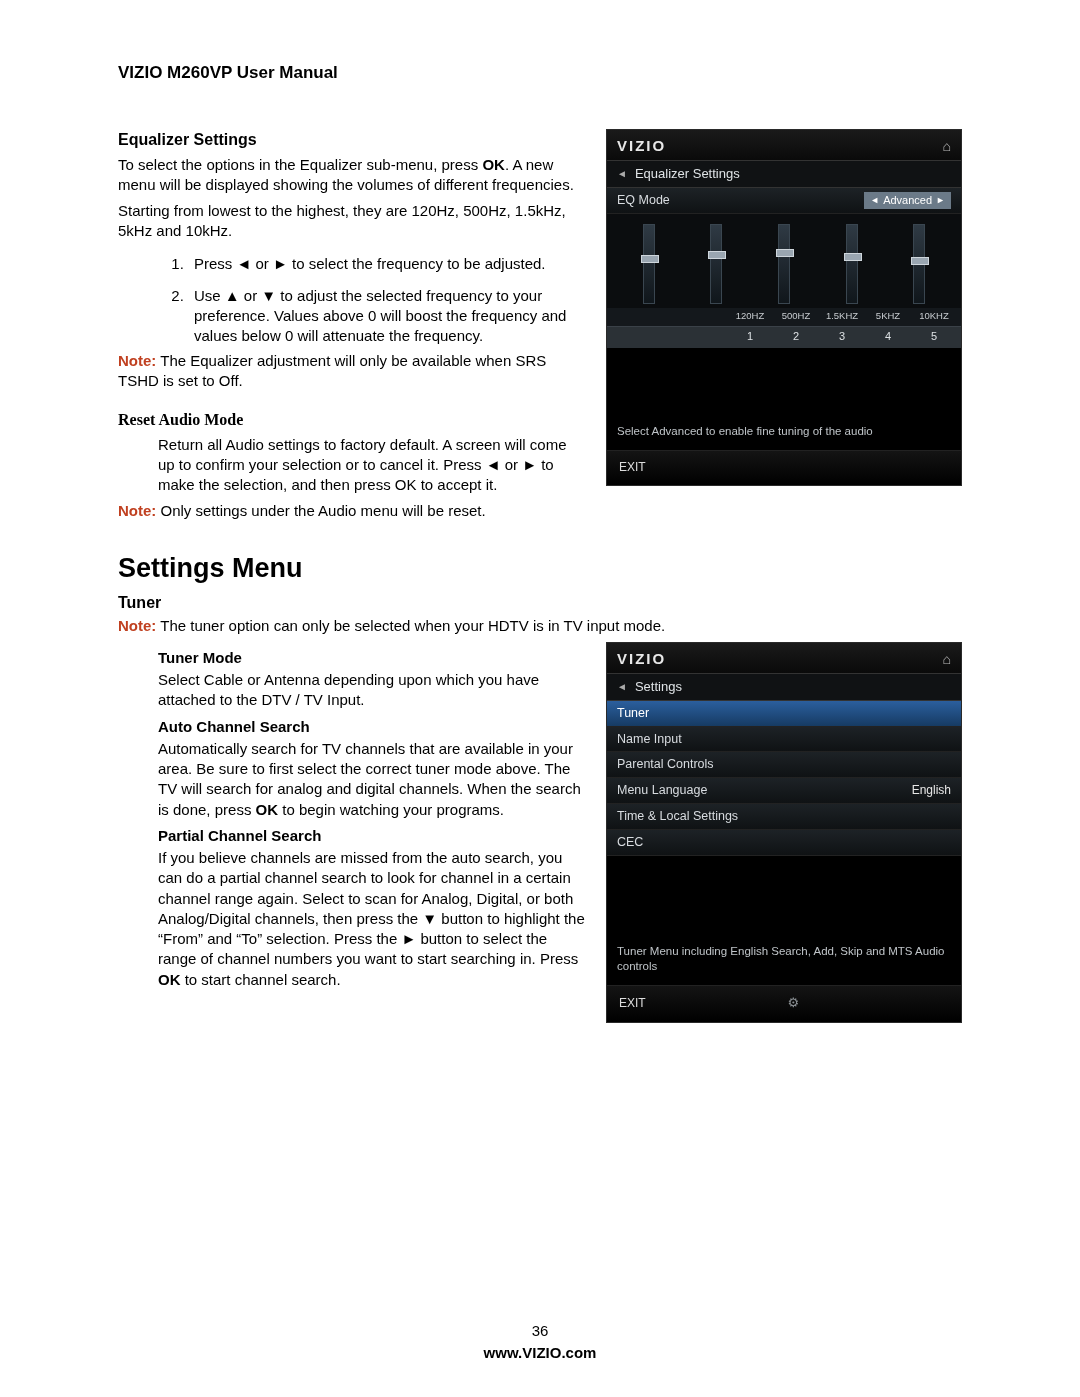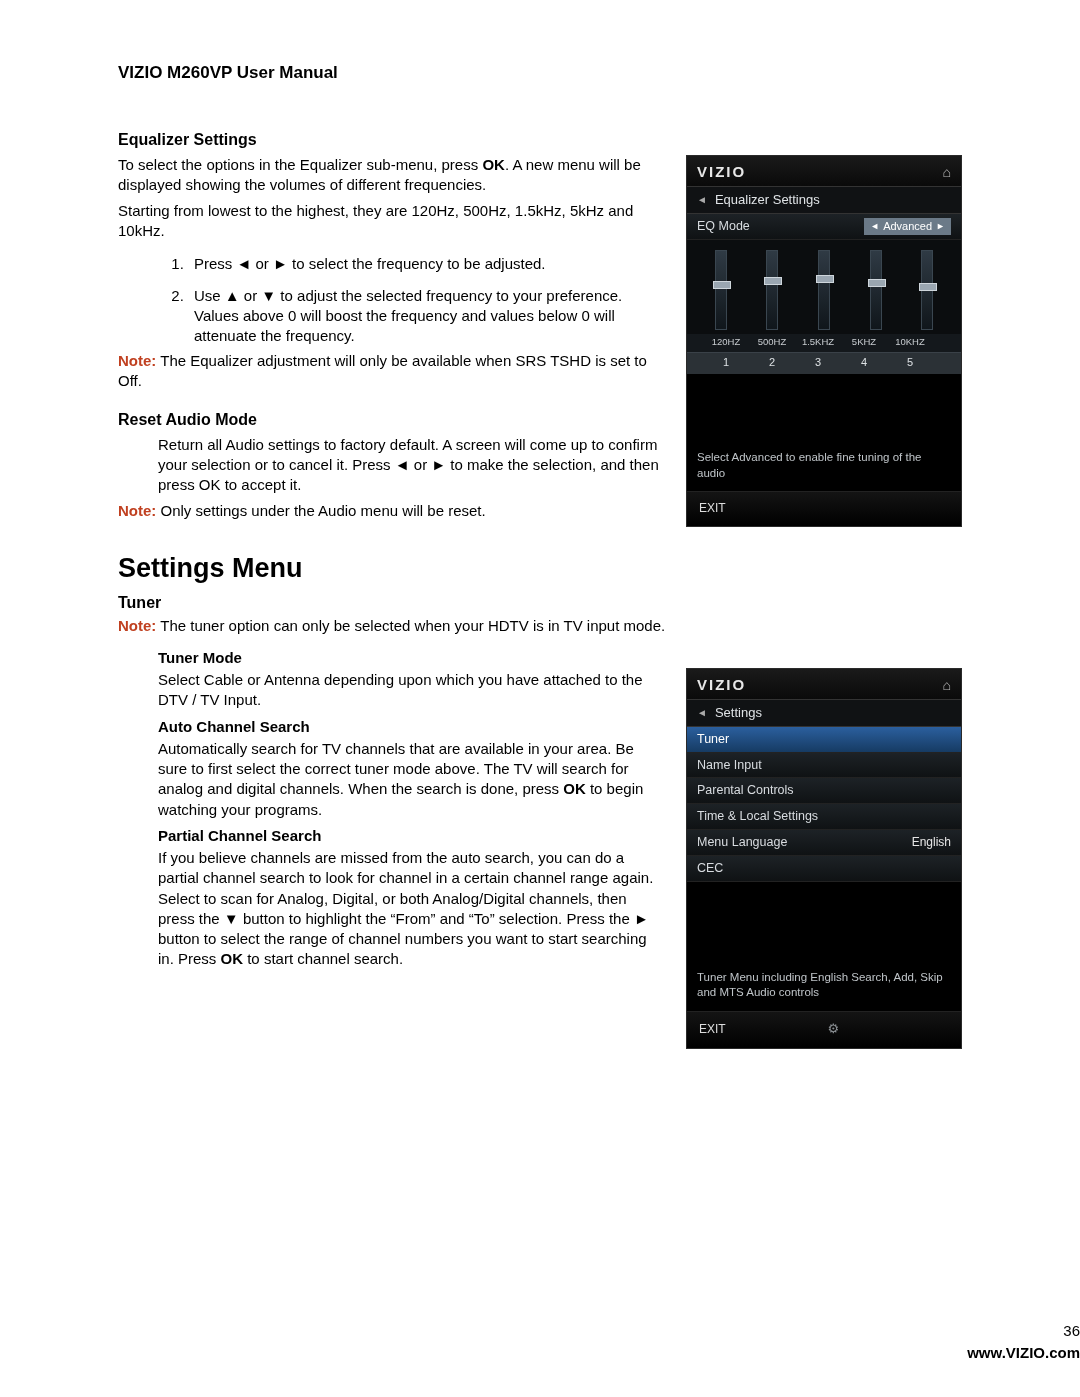--- a/index.html
+++ b/index.html
@@ -43,34 +43,33 @@
   h3.sub2 { font-size:16px; font-weight:bold; margin:6px 0 2px 0; }
   h4.sub3 { font-size:15px; font-weight:bold; margin:6px 0 2px 40px; }
   p { margin: 0 0 6px 0; }
   .indent { margin-left:40px; }
   ol.steps { margin:4px 0 4px 70px; padding:0; }
   ol.steps li { margin-bottom:4px; padding-left:6px;margin-top:12px; }
   .note-label { color:#c04020; font-weight:bold; }
   .footer {
     position:absolute;
     bottom:34px; left:0; right:0;
-    text-align:right;
+    text-align:center;
     font-size:15px;
   }
   .footer-url { font-weight:bold; margin-top:2px; }
 
   
   .osd {
-    width: 276px;
+    width: 356px;
     background: #000;
     color: #cfd3d6;
     font-size: 13px;
     border: 1px solid #2a2a2a;
     box-sizing: border-box;
-    margin-top: 26px;
   }
   .osd-top {
     display:flex; align-items:center; justify-content:space-between;
     padding:6px 10px 4px 10px;
     background: linear-gradient(#1a1a1a,#0a0a0a);
     border-bottom:1px solid #333;
   }
   .osd-logo { color:#e8e8e8; letter-spacing:2px; font-weight:bold; font-size:15px;}
   .osd-home { color:#bbb; font-size:14px; }
   .osd-title {
@@ -105,22 +104,22 @@
   .eq-track {
     position:relative; width:10px; height:78px;
     background: linear-gradient(#2f3a44,#10161b);
     border:1px solid #3a4650;
   }
   .eq-knob {
     position:absolute; left:-3px; height:6px; width:16px;
     background:#9aa6b1; border:1px solid #cfd6dc;
   }
   .eq-freqs, .eq-nums {
-    display:flex; justify-content:flex-start;
-    background:#14181c; padding:2px 4px 4px 16px;
+    display:flex; justify-content:flex-end;
+    background:#14181c; padding:2px 4px 4px 4px;
   }
   .eq-freqs span { font-size:9.5px; color:#c8ccd0; width:46px; text-align:center;}
   .eq-nums { background:#2b3136; border-top:1px solid #3a4148; }
   .eq-nums span { font-size:11px; color:#dde1e4; width:46px; text-align:center;}
   .osd-blank { height:auto; background:#000; }
   .osd-hint {
     padding:6px 10px 10px 10px;
     font-size:11.5px; color:#bfc4c8;
     border-bottom:1px solid #222;
     background:#000;
@@ -149,21 +148,21 @@
       </p>
       <p>Starting from lowest to the highest, they are 120Hz, 500Hz, 1.5kHz, 5kHz and 10kHz.</p>
       <ol class="steps">
         <li>Press ◄ or ► to select the frequency to be adjusted.</li>
         <li>Use ▲ or ▼ to adjust the selected frequency to your preference. Values above 0 will boost the frequency and values below 0 will attenuate the frequency.</li>
       </ol>
       <p>
         <span class="note-label">Note:</span><span> The Equalizer adjustment will only be available when SRS TSHD is set to Off.</span>
       </p>
 
-      <h3 class="section-sub" style="margin-top:18px;">Reset Audio Mode</h3>
+      <h3 class="section-sub" style="margin-top:18px;font-family:Liberation Serif, serif;">Reset Audio Mode</h3>
       <p class="indent">Return all Audio settings to factory default. A screen will come up to confirm your selection or to cancel it. Press ◄ or ► to make the selection, and then press OK to accept it.</p>
       <p>
         <span class="note-label">Note:</span><span> Only settings under the Audio menu will be reset.</span>
       </p>
     </div>
 
     <div class="col-shot">
       <div class="osd">
         <div class="osd-top">
           <span class="osd-logo">VIZIO</span>
@@ -269,26 +268,26 @@
         </div>
         <div class="osd-row">
           <span>Name Input</span>
             <span class="val"></span>
         </div>
         <div class="osd-row">
           <span>Parental Controls</span>
             <span class="val"></span>
         </div>
         <div class="osd-row">
-          <span>Time &amp; Local Settings</span>
-            <span class="val"></span>
-        </div>
-        <div class="osd-row">
           <span>Menu Language</span>
             <span class="val">English</span>
+        </div>
+        <div class="osd-row">
+          <span>Time &amp; Local Settings</span>
+            <span class="val"></span>
         </div>
         <div class="osd-row">
           <span>CEC</span>
             <span class="val"></span>
         </div>
         <div class="osd-blank" style="height:82px;"></div>
         <div class="osd-hint">Tuner Menu including English Search, Add, Skip and MTS Audio controls</div>
         <div class="osd-exit">
           <span>EXIT</span>
           <span class="osd-gear">⚙</span>

